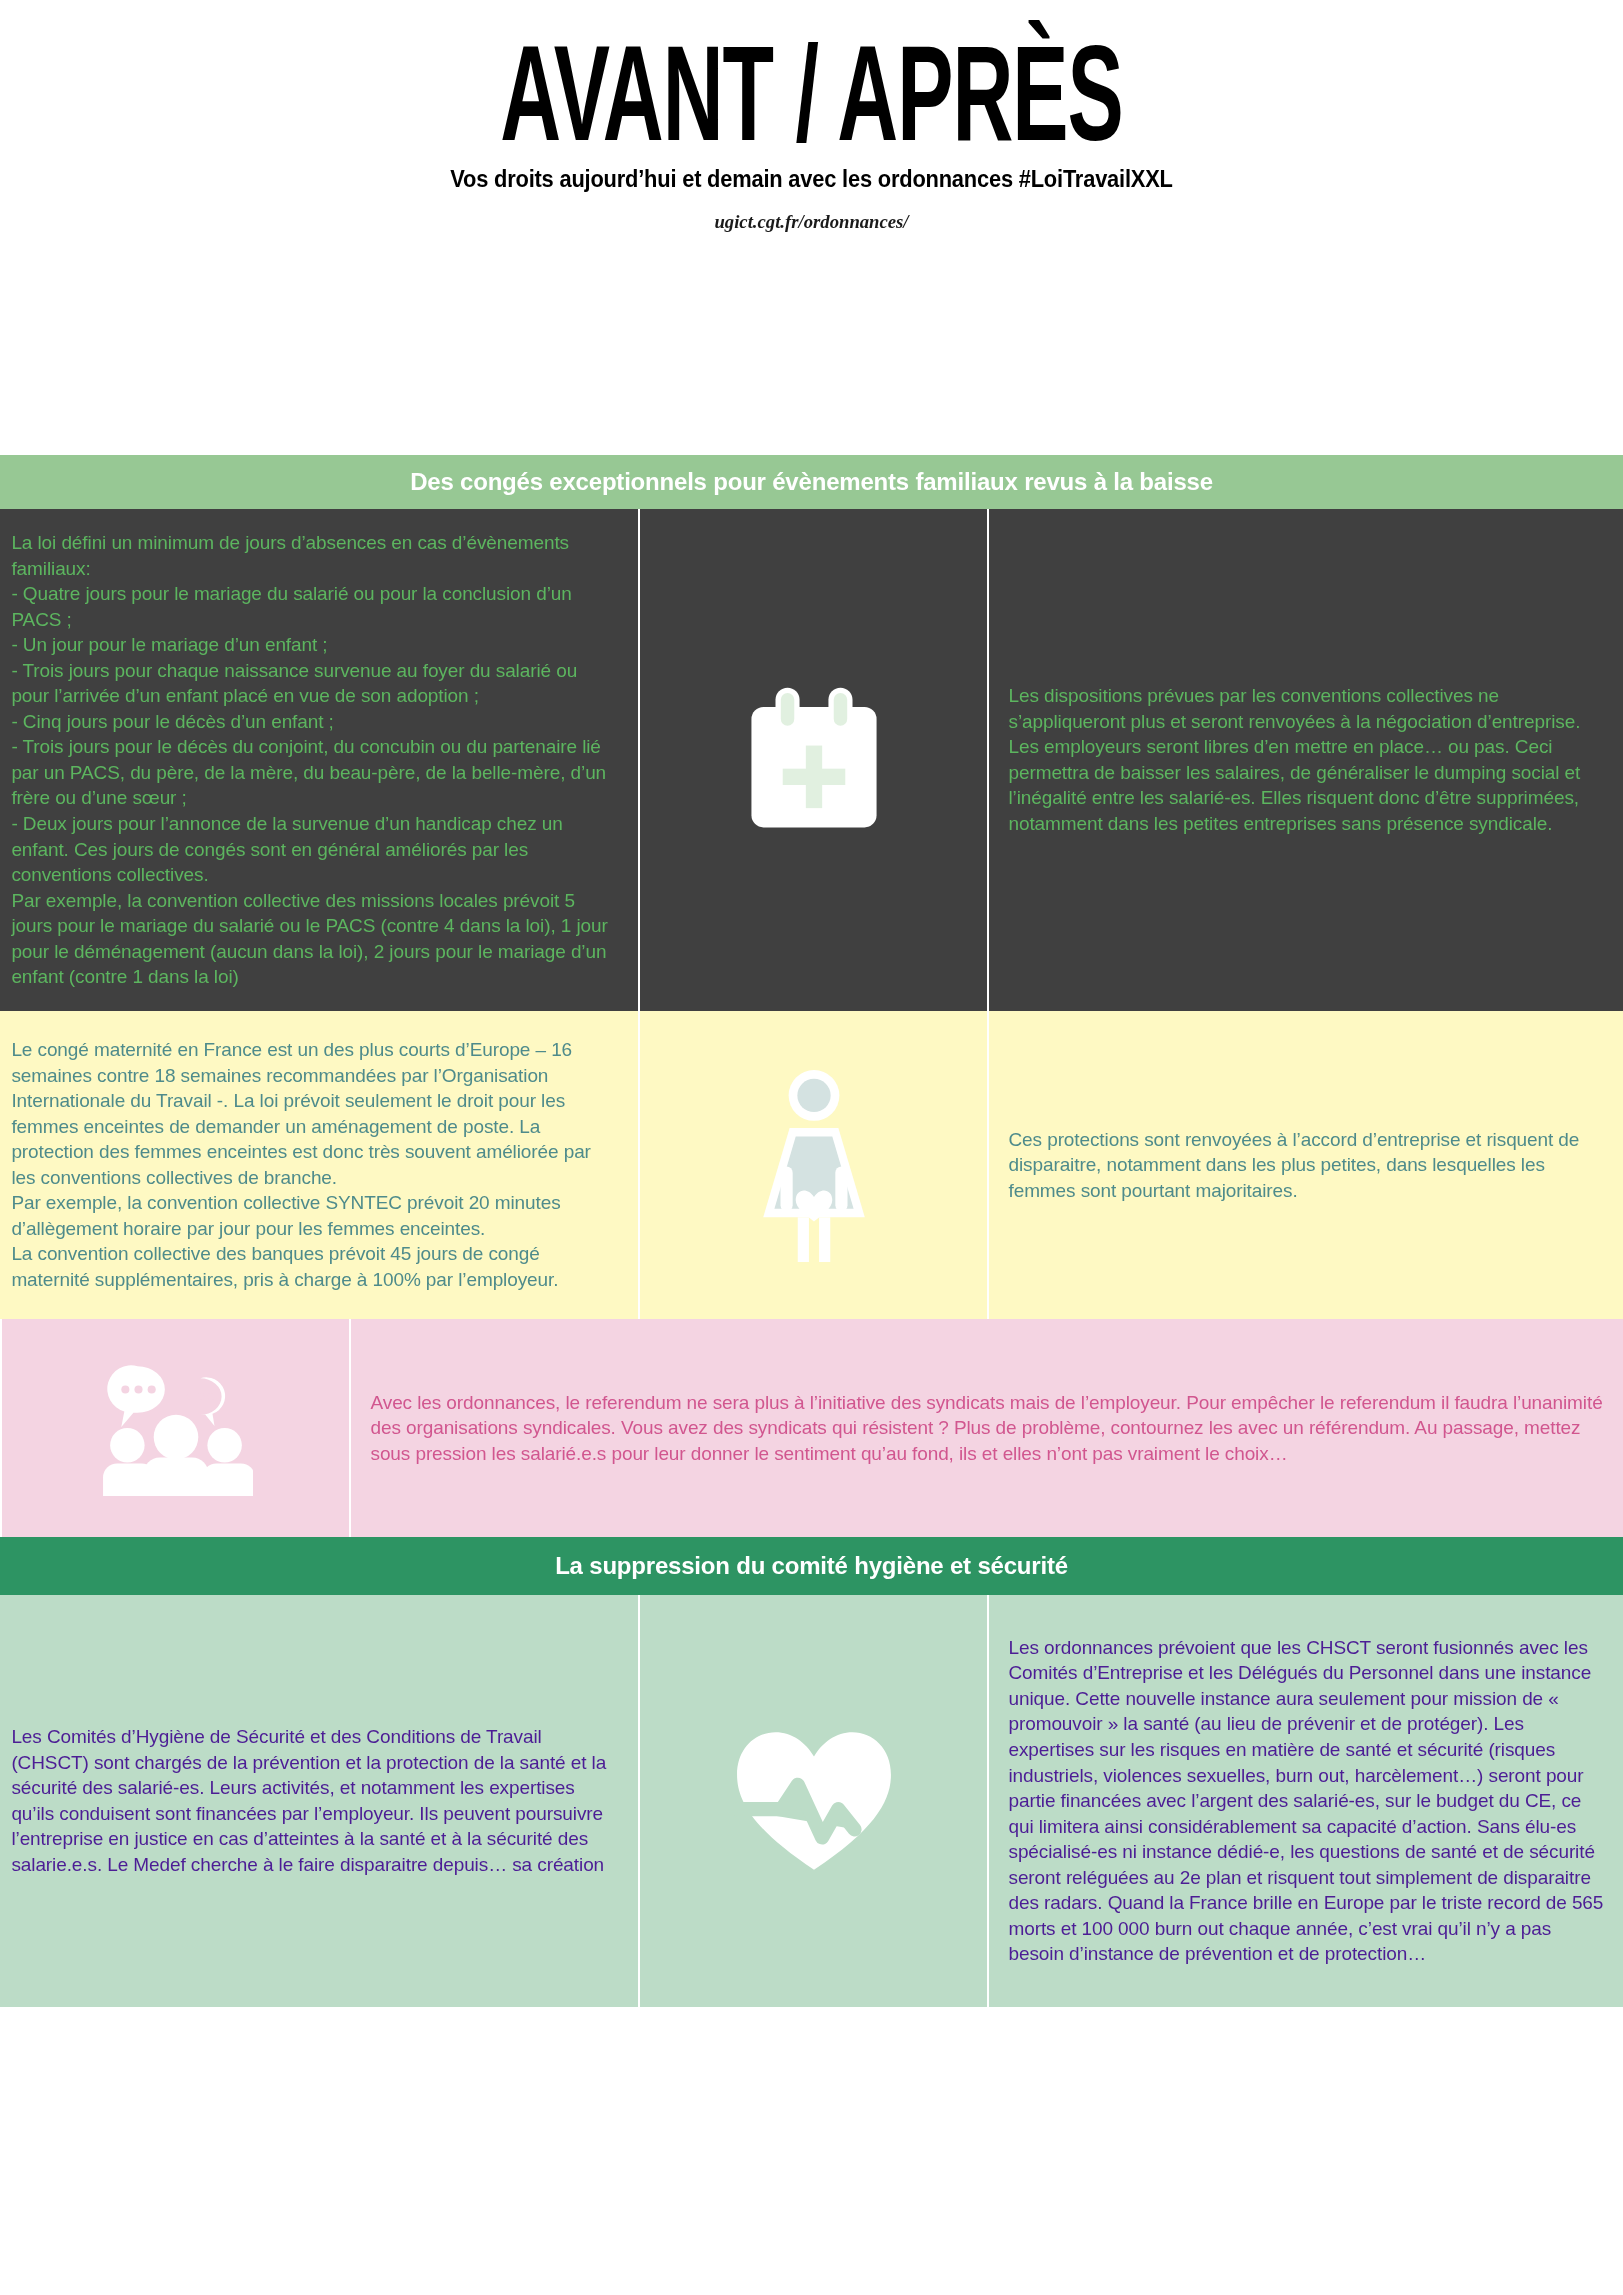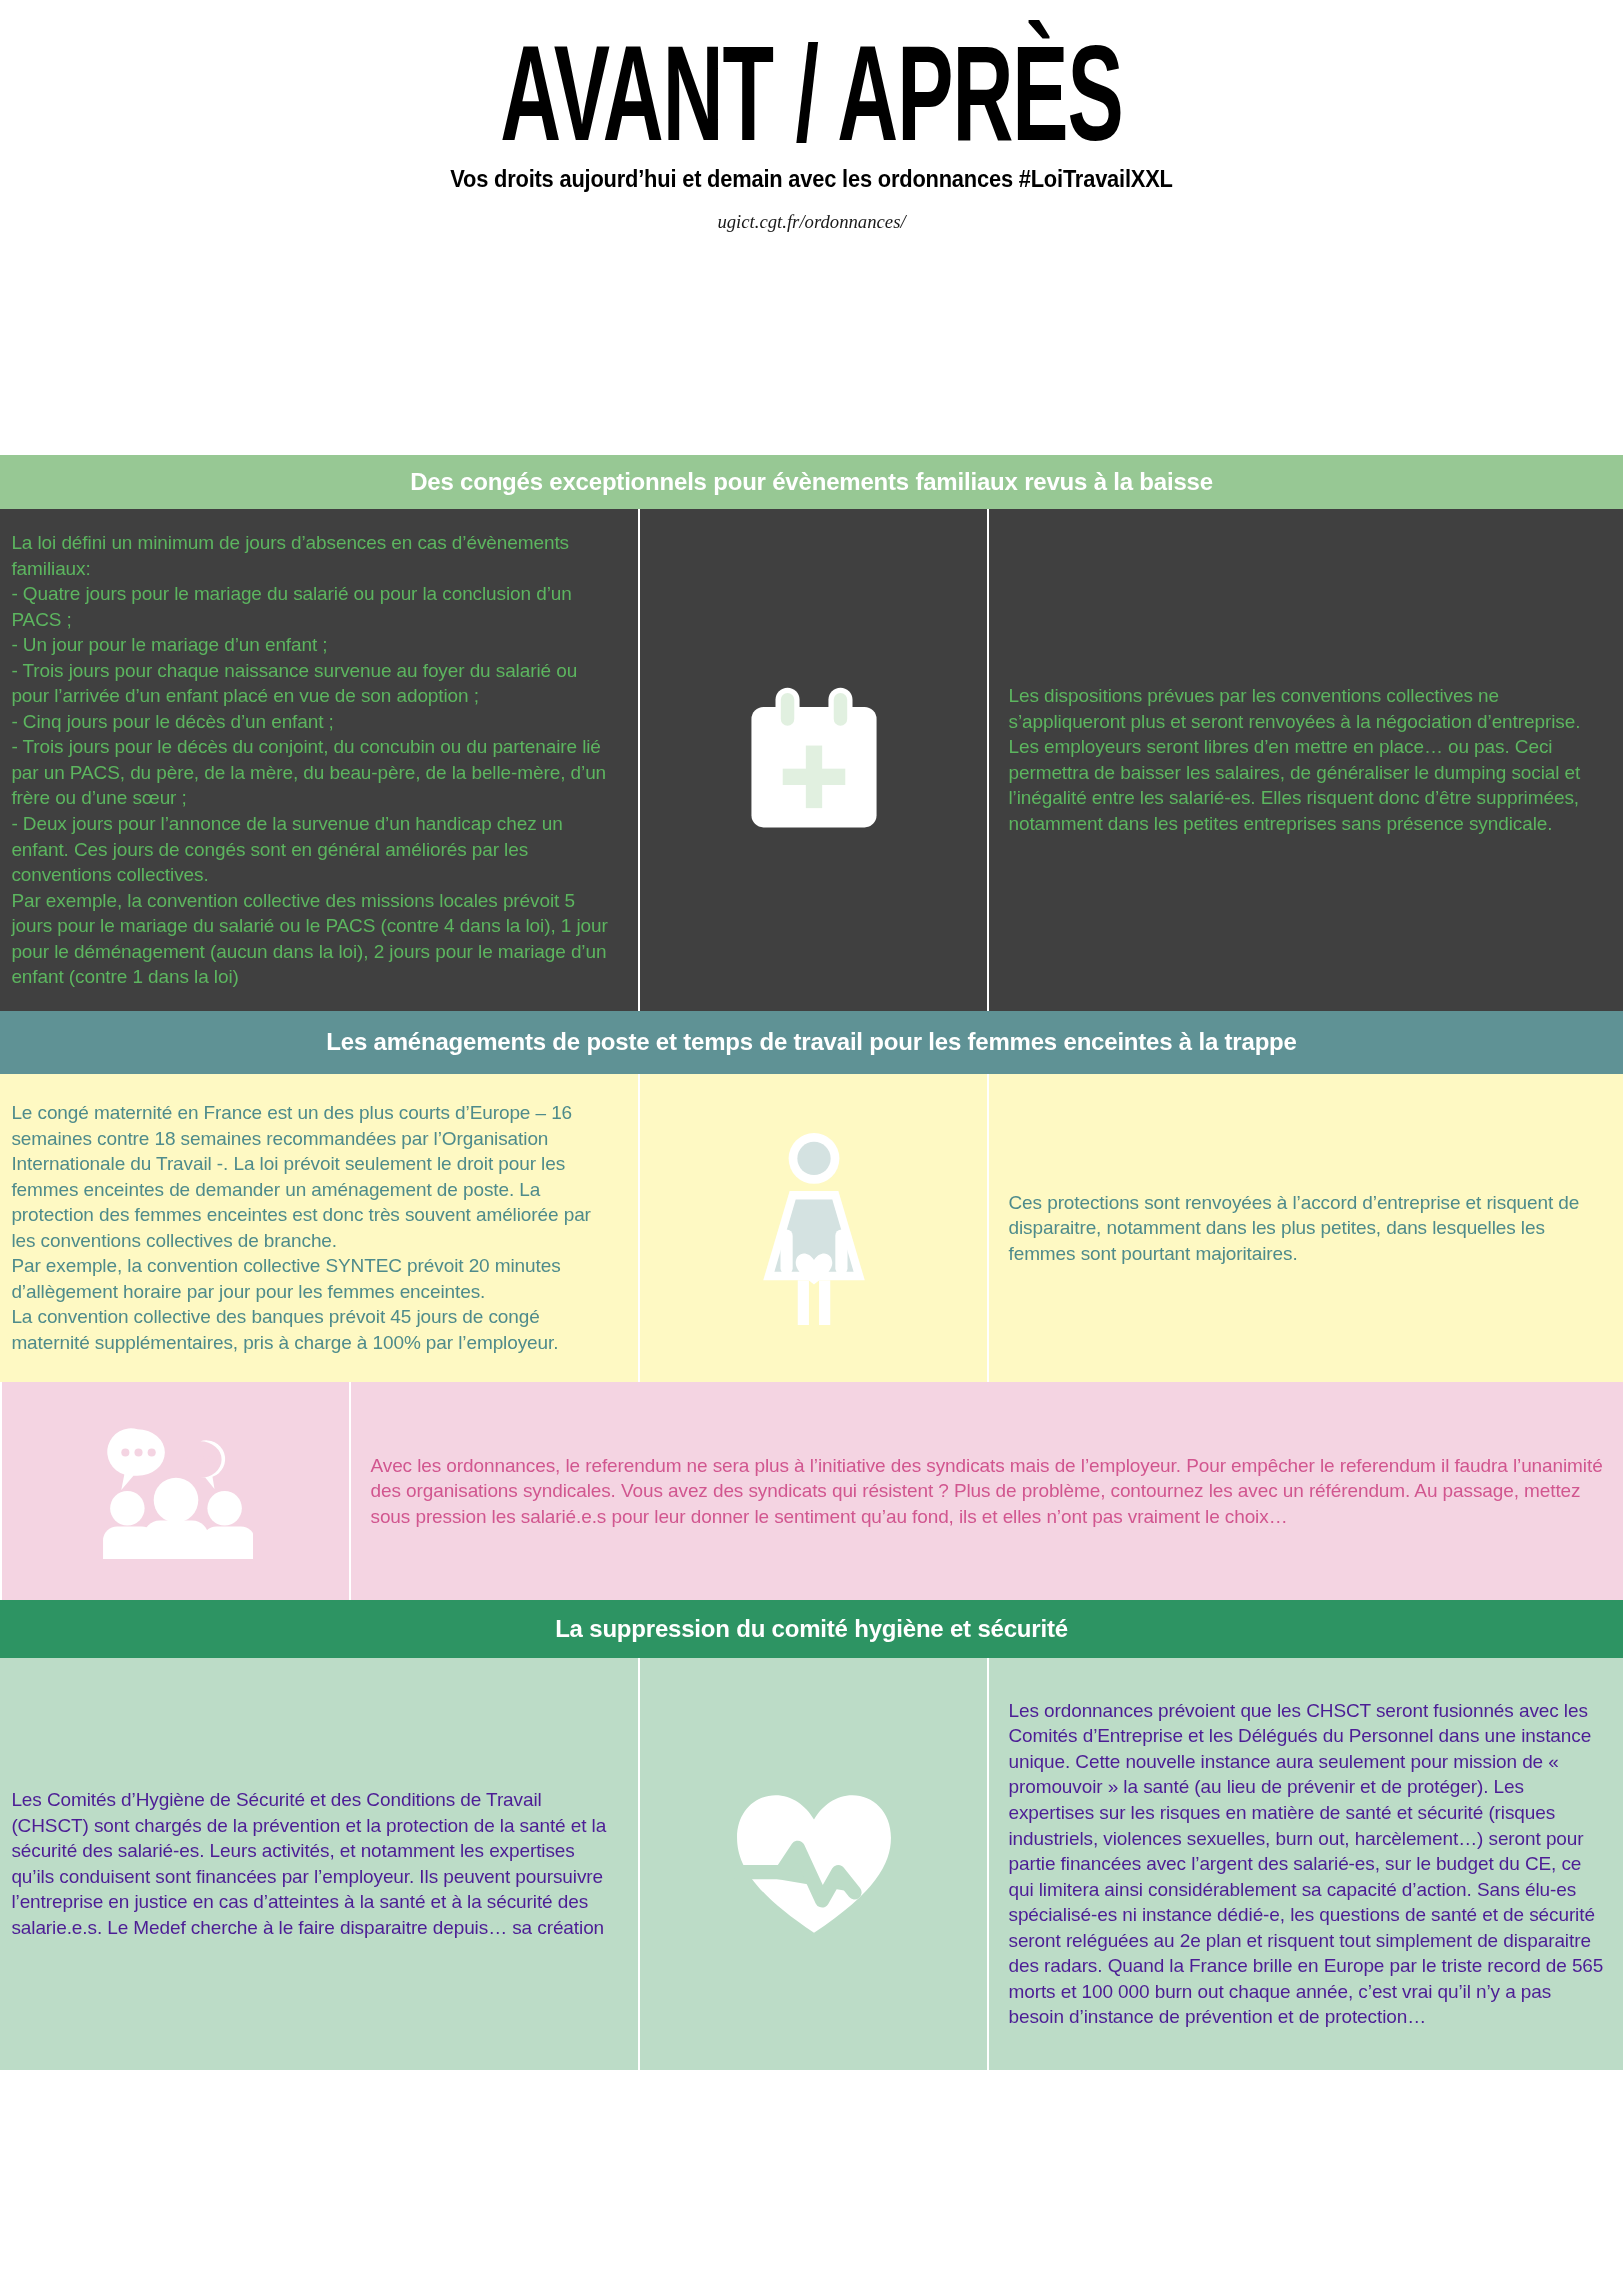--- a/index.html
+++ b/index.html
@@ -44,20 +44,21 @@
     margin: 9.7px 0 0 0;
     letter-spacing: -0.2px;
     transform: scaleX(0.95);
   }
   .title-url {
     font-family: "Liberation Serif", serif;
     font-style: italic;
     font-size: 18.7px;
     color: #1a1a1a;
     margin: 18px 0 0 0;
+    font-weight: bold;
   }
 
   
   .section { width: 100%; }
 
   .section-head {
     width: 100%;
     box-sizing: border-box;
     text-align: center;
     color: #ffffff;
@@ -173,21 +174,20 @@
         </svg>
       </span>
     </div>
     <div class="col col-right">
       <p class="body-text">Les dispositions prévues par les conventions collectives ne s’appliqueront plus et seront renvoyées à la négociation d’entreprise. Les employeurs seront libres d’en mettre en place… ou pas. Ceci permettra de baisser les salaires, de généraliser le dumping social et l’inégalité entre les salarié-es. Elles risquent donc d’être supprimées, notamment dans les petites entreprises sans présence syndicale.</p>
     </div>
   </div>
 </section>
 
 <section class="section s2">
-  <div class="section-head">Les aménagements de poste et temps de travail pour les femmes enceintes à la trappe</div>
   <div class="section-body">
     <div class="col col-left">
       <p class="body-text">Le congé maternité en France est un des plus courts d’Europe – 16 semaines contre 18 semaines recommandées par l’Organisation Internationale du Travail -. La loi prévoit seulement le droit pour les femmes enceintes de demander un aménagement de poste. La protection des femmes enceintes est donc très souvent améliorée par les conventions collectives de branche.
 Par exemple, la convention collective SYNTEC prévoit 20 minutes d’allègement horaire par jour pour les femmes enceintes.
 La convention collective des banques prévoit 45 jours de congé maternité supplémentaires, pris à charge à 100% par l’employeur.</p>
     </div>
     <div class="col col-icon">
       <span>
         <svg class="icon-svg" width="122" height="195" viewBox="0 0 60 96" aria-hidden="true">
           <circle class="icon-fill" cx="30" cy="14" r="12.5"></circle>

